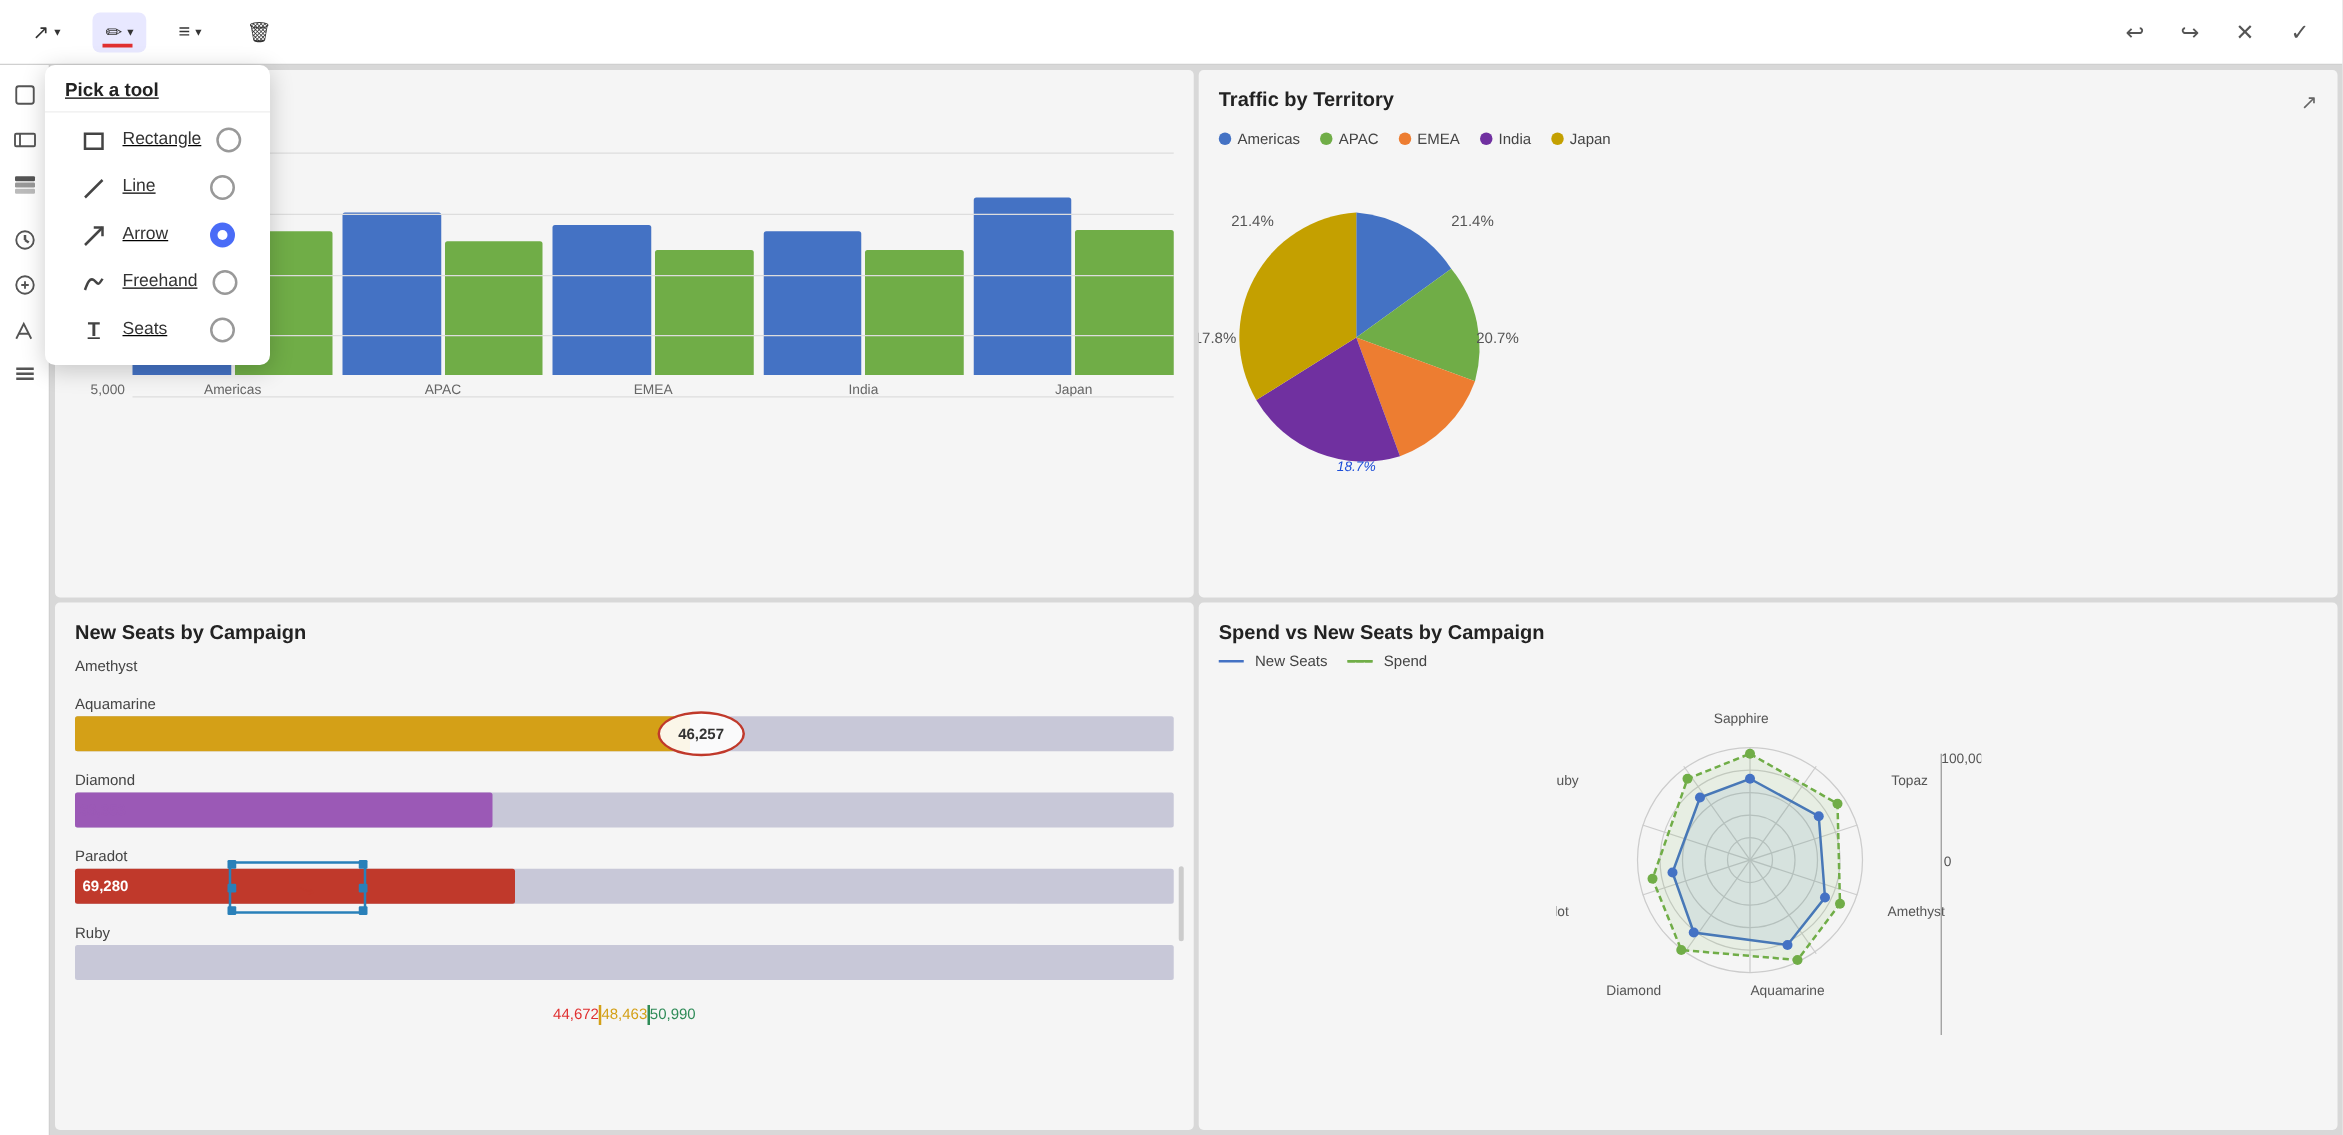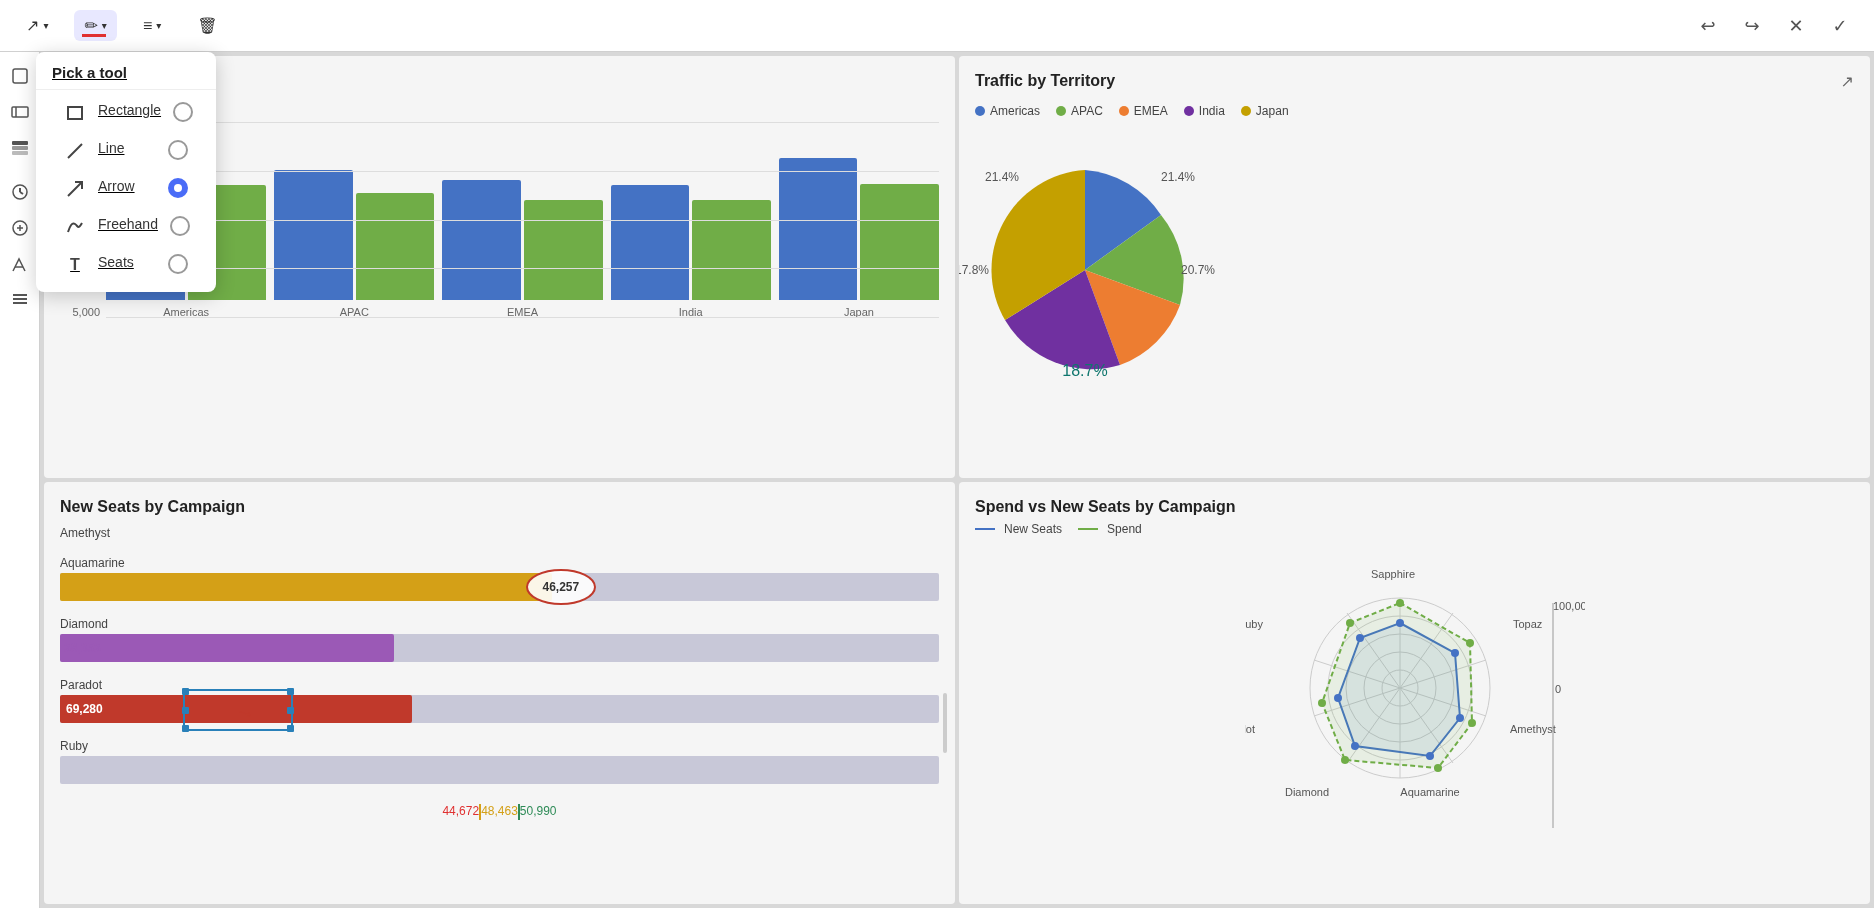--- a/index.html
+++ b/index.html
@@ -518,21 +518,21 @@
               <path d="M110,110 L205,145 A100,100 0 0,1 145,205 Z" fill="#ed7d31"></path>
 
               <path d="M110,110 L145,205 A100,100 0 0,1 30,160 Z" fill="#7030a0"></path>
 
               <path d="M110,110 L30,160 A100,100 0 0,1 110,10 Z" fill="#c4a000"></path>
             </svg>
             
             <div style="position:absolute;top:10px;left:10px;font-size:12px;color:#555;">21.4%</div>
             <div style="position:absolute;top:10px;right:0px;font-size:12px;color:#555;">21.4%</div>
             <div style="position:absolute;top:50%;right:-20px;font-size:12px;color:#555;transform:translateY(-50%);">20.7%</div>
-            <div style="position:absolute;bottom:0px;left:50%;font-size:16px;color:#0f766e;transform:translateX(-50%);">18.7%</div>
+            <div style="position:absolute;bottom:0px;left:50%;font-size:11px;color:#1d4ed8;transform:translateX(-50%);font-style:italic;">18.7%</div>
             <div style="position:absolute;top:50%;left:-20px;font-size:12px;color:#555;transform:translateY(-50%);">17.8%</div>
           </div>
         </div>
       </div>
 
       <div class="chart-panel" style="overflow:visible;position:relative;">
         <span class="chart-title">New Seats by Campaign</span>
         <div style="margin-top:10px;position:relative;">
 
           <div class="hbar-row">

